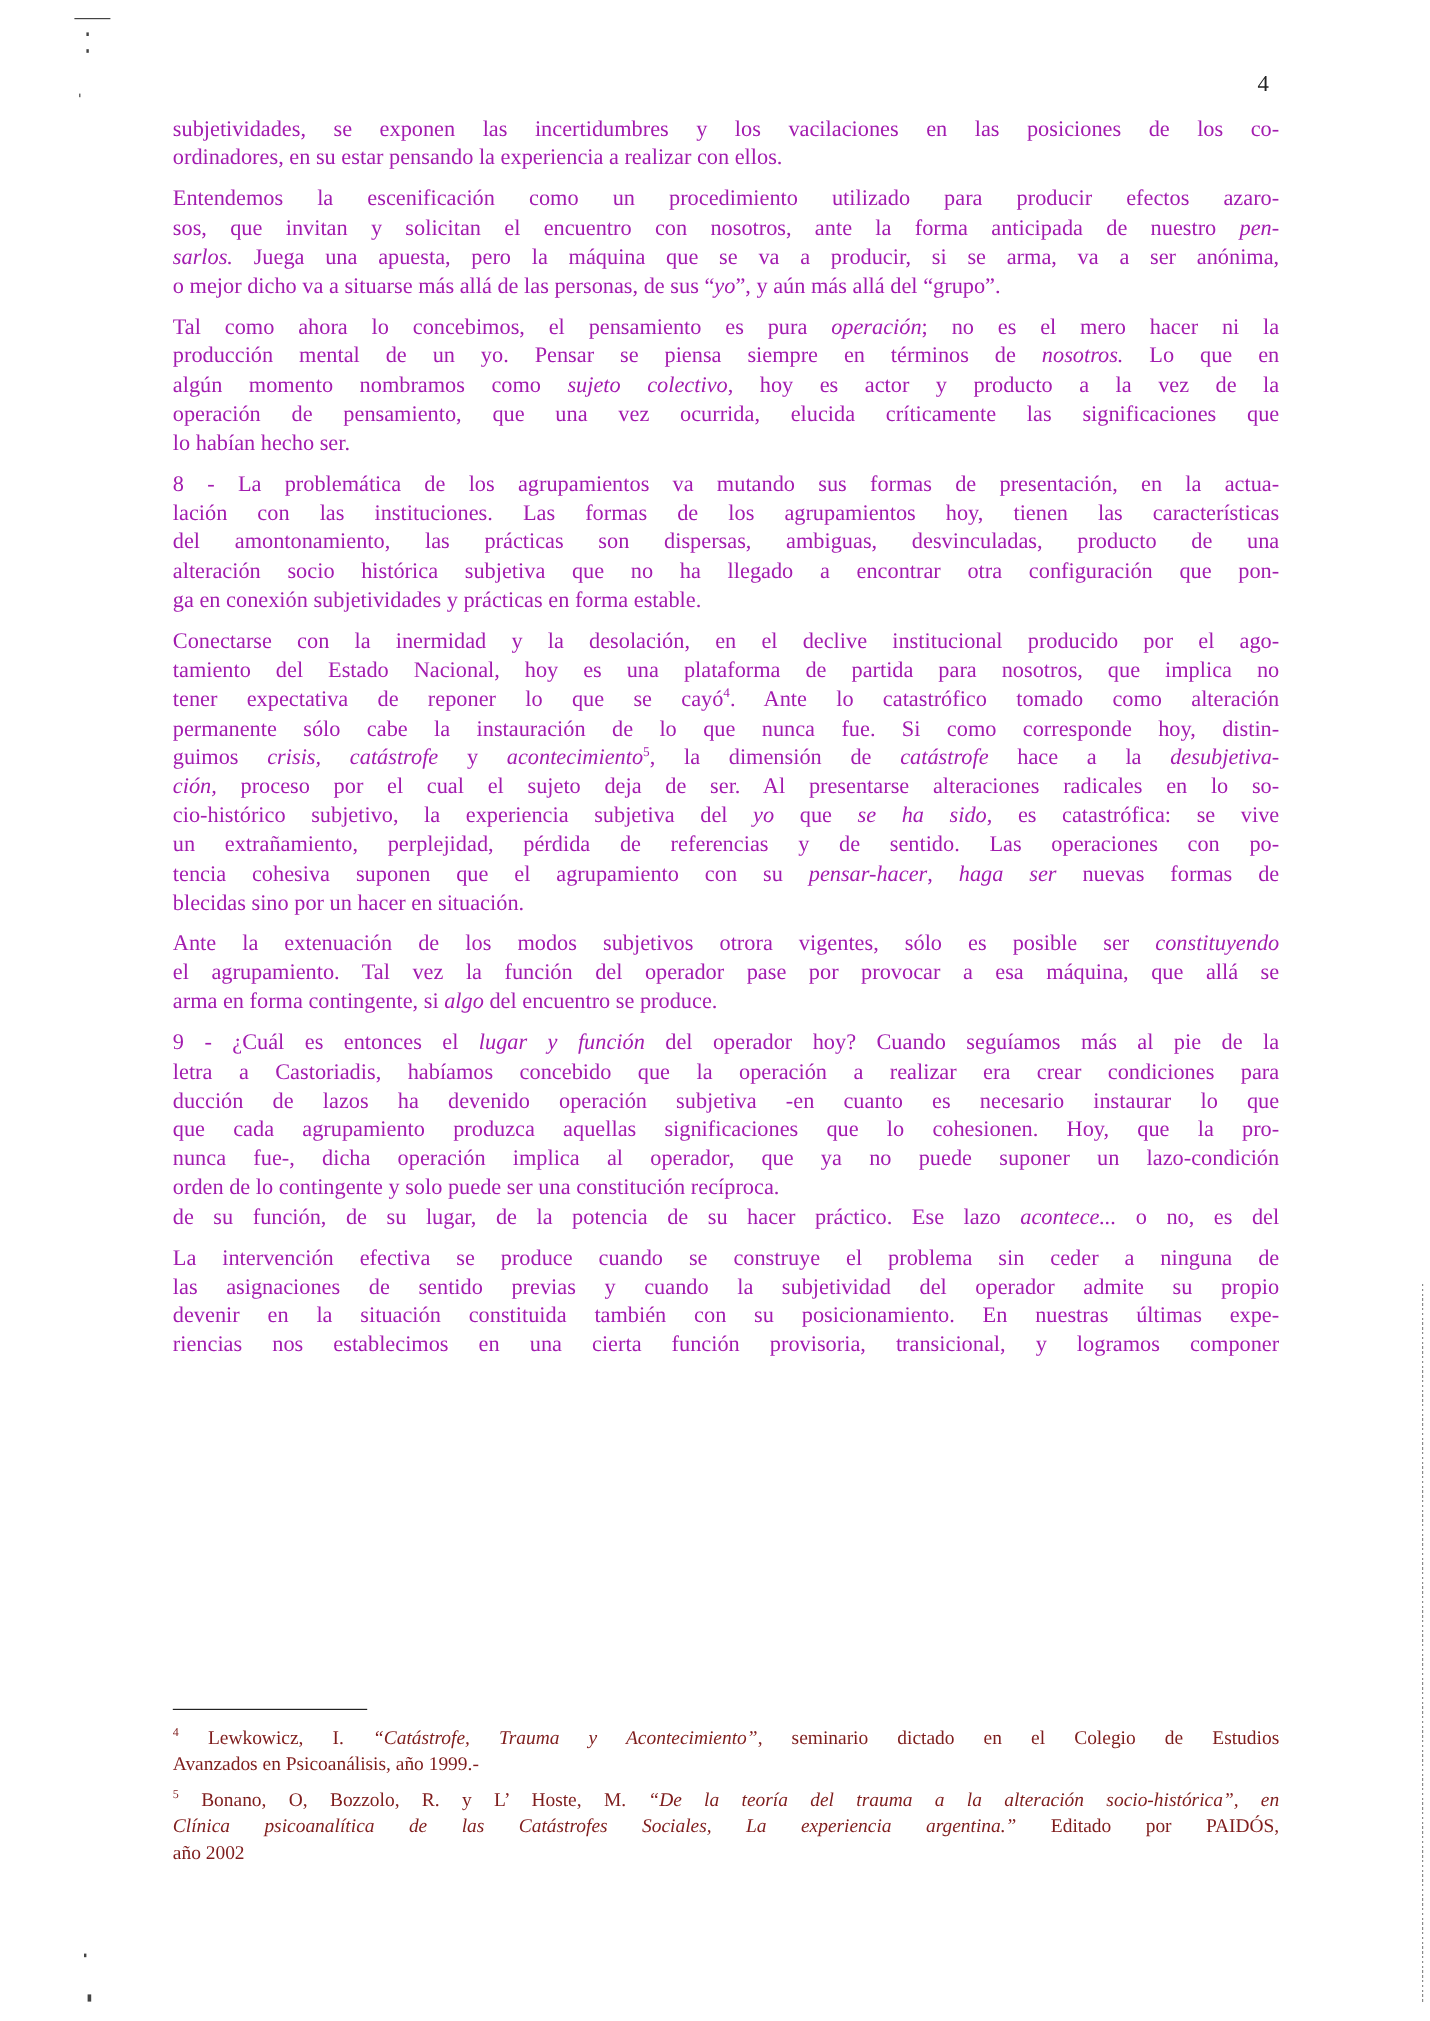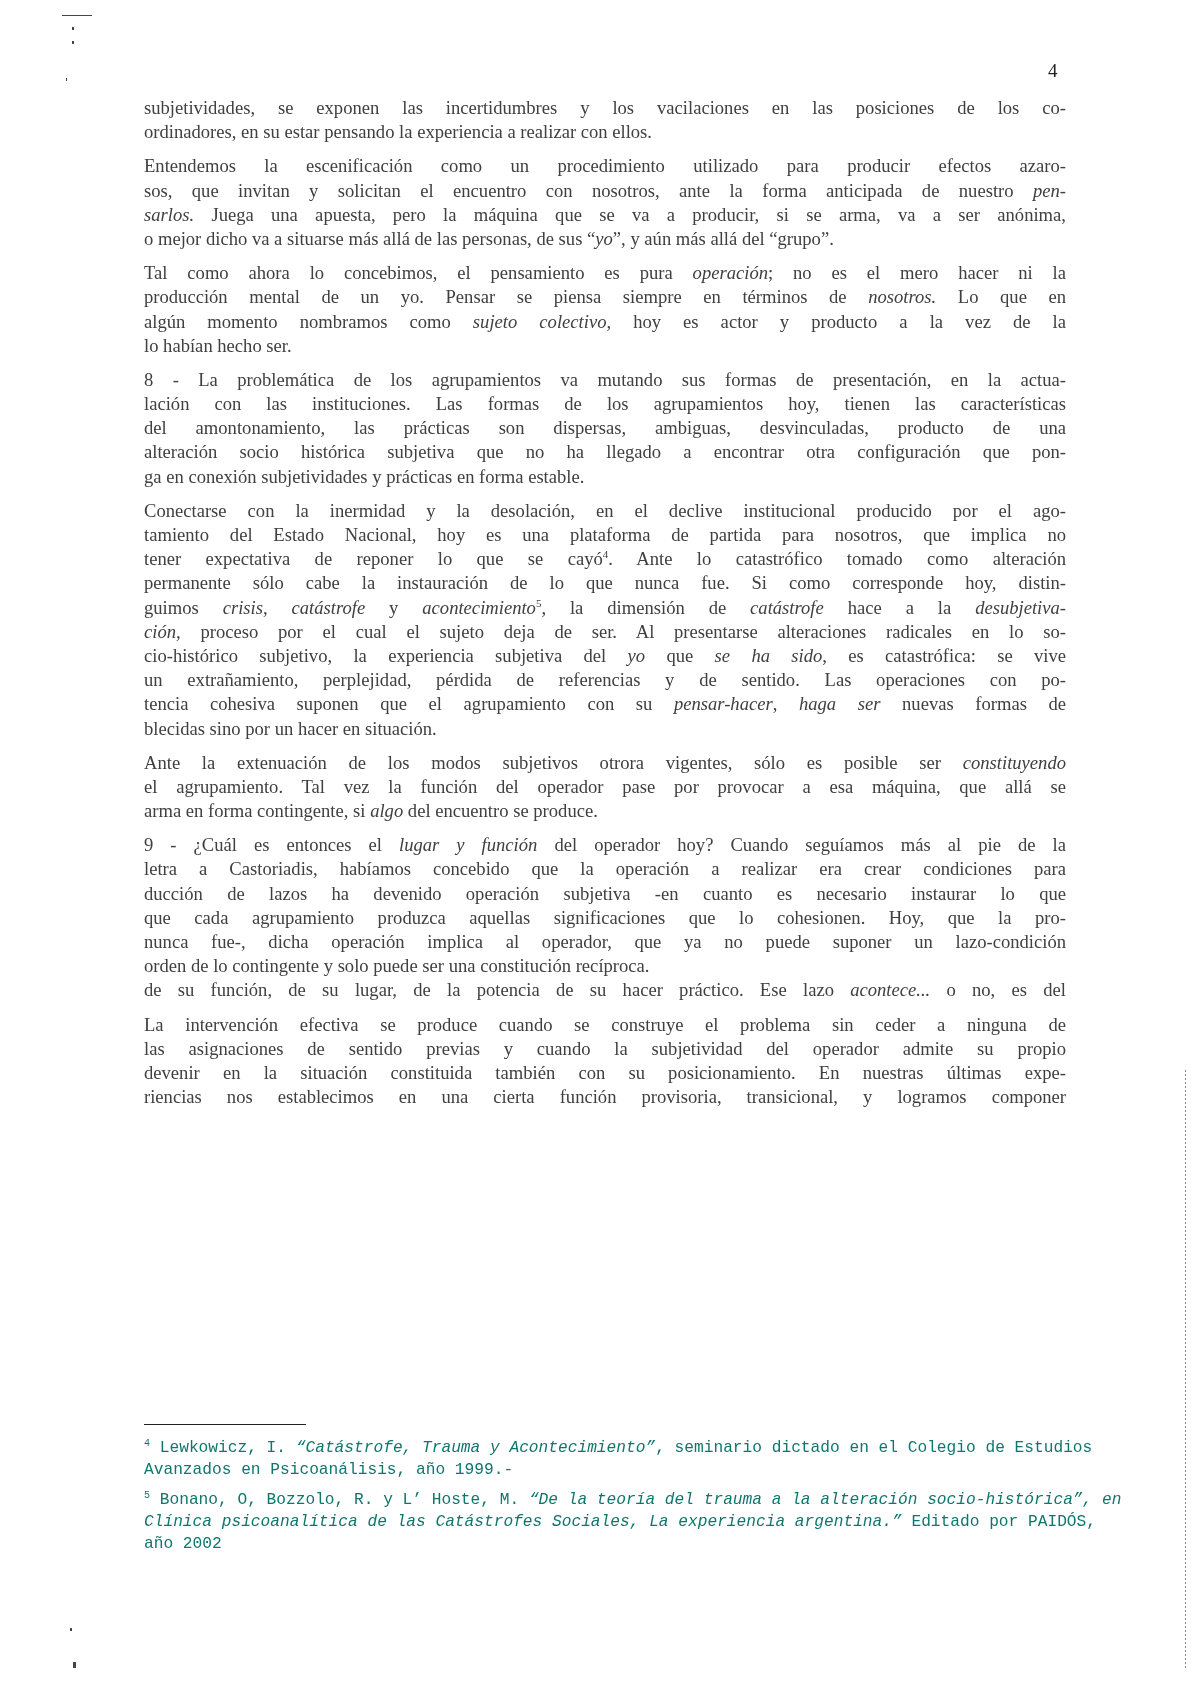--- a/index.html
+++ b/index.html
@@ -5,35 +5,35 @@
   html, body { margin:0; padding:0; background:#ffffff; }
   body { width:1192px; height:1684px; position:relative; overflow:hidden; }
   .page { position:absolute; left:0; top:0; width:1192px; height:1684px; background:#fff; }
   .page-number {
     position:absolute; left:1048px; top:60px;
     font-family:"Liberation Serif", serif; font-size:19px; color:#222;
   }
   .body-text {
     position:absolute; left:144px; top:96px; width:922px;
     font-family:"Liberation Serif", serif; font-size:18.6px; line-height:24.2px;
-    color:#404040;
+    color:#a21caf;
   }
   .para { margin:0 0 10px 0; }
   .line { display:block; text-align:justify; text-align-last:justify; white-space:nowrap; height:24.2px; overflow:visible; }
   .line.last { text-align-last:left; }
   .line span { white-space:pre; }
   i { font-style:italic;margin-top:41px; }
   sup { font-size:11px; vertical-align:super; line-height:0; }
   .rule {
     position:absolute; left:144px; top:1424px; width:162px; height:0;
     border-top:1.5px solid #222;
   }
   .footnotes {
     position:absolute; left:144px; top:1437px; width:922px;
-    font-family:Liberation Mono, monospace; font-size:16.2px; line-height:22px; color:#0f766e;
+    font-family:Liberation Serif, serif; font-size:16.2px; line-height:22px; color:#7f1d1d;
   }
   .fn { margin:0 0 8px 0; }
   .fn sup { font-size:10px; }
   .scan-mark { position:absolute; background:#444; }
   .edge-line {
     position:absolute; left:1185px; top:1070px; width:1px; height:600px;
     background:repeating-linear-gradient(to bottom,#888 0,#888 2px,transparent 2px,transparent 4px);
   }
 </style>
 </head>
@@ -50,20 +50,21 @@
       <div class="para">
         <span class="line"><span>Entendemos la escenificación como un procedimiento utilizado para producir efectos azaro-</span></span>
         <span class="line"><span>sos, que invitan y solicitan el encuentro con nosotros, ante la forma anticipada de nuestro </span><i>pen-</i></span>
         <span class="line"><i>sarlos.</i><span> Juega una apuesta, pero la máquina que se va a producir, si se arma, va a ser anónima,</span></span>
         <span class="line last"><span>o mejor dicho va a situarse más allá de las personas, de sus “</span><i>yo</i><span>”, y aún más allá del “grupo”.</span></span>
       </div>
       <div class="para">
         <span class="line"><span>Tal como ahora lo concebimos, el pensamiento es pura </span><i>operación</i><span>; no es el mero hacer ni la</span></span>
         <span class="line"><span>producción mental de un yo. Pensar se piensa siempre en términos de </span><i>nosotros.</i><span> Lo que en</span></span>
         <span class="line"><span>algún momento nombramos como </span><i>sujeto colectivo</i><span>, hoy es actor y producto a la vez de la</span></span>
+        <span class="line"><span>operación de pensamiento, que una vez ocurrida, elucida críticamente las significaciones que</span></span>
         <span class="line last"><span>lo habían hecho ser.</span></span>
       </div>
       <div class="para">
         <span class="line"><span>8 - La problemática de los agrupamientos va mutando sus formas de presentación, en la actua-</span></span>
         <span class="line"><span>lación con las instituciones. Las formas de los agrupamientos hoy, tienen las características</span></span>
         <span class="line"><span>del amontonamiento, las prácticas son dispersas, ambiguas, desvinculadas, producto de una</span></span>
         <span class="line"><span>alteración socio histórica subjetiva que no ha llegado a encontrar otra configuración que pon-</span></span>
         <span class="line last"><span>ga en conexión subjetividades y prácticas en forma estable.</span></span>
       </div>
       <div class="para">

